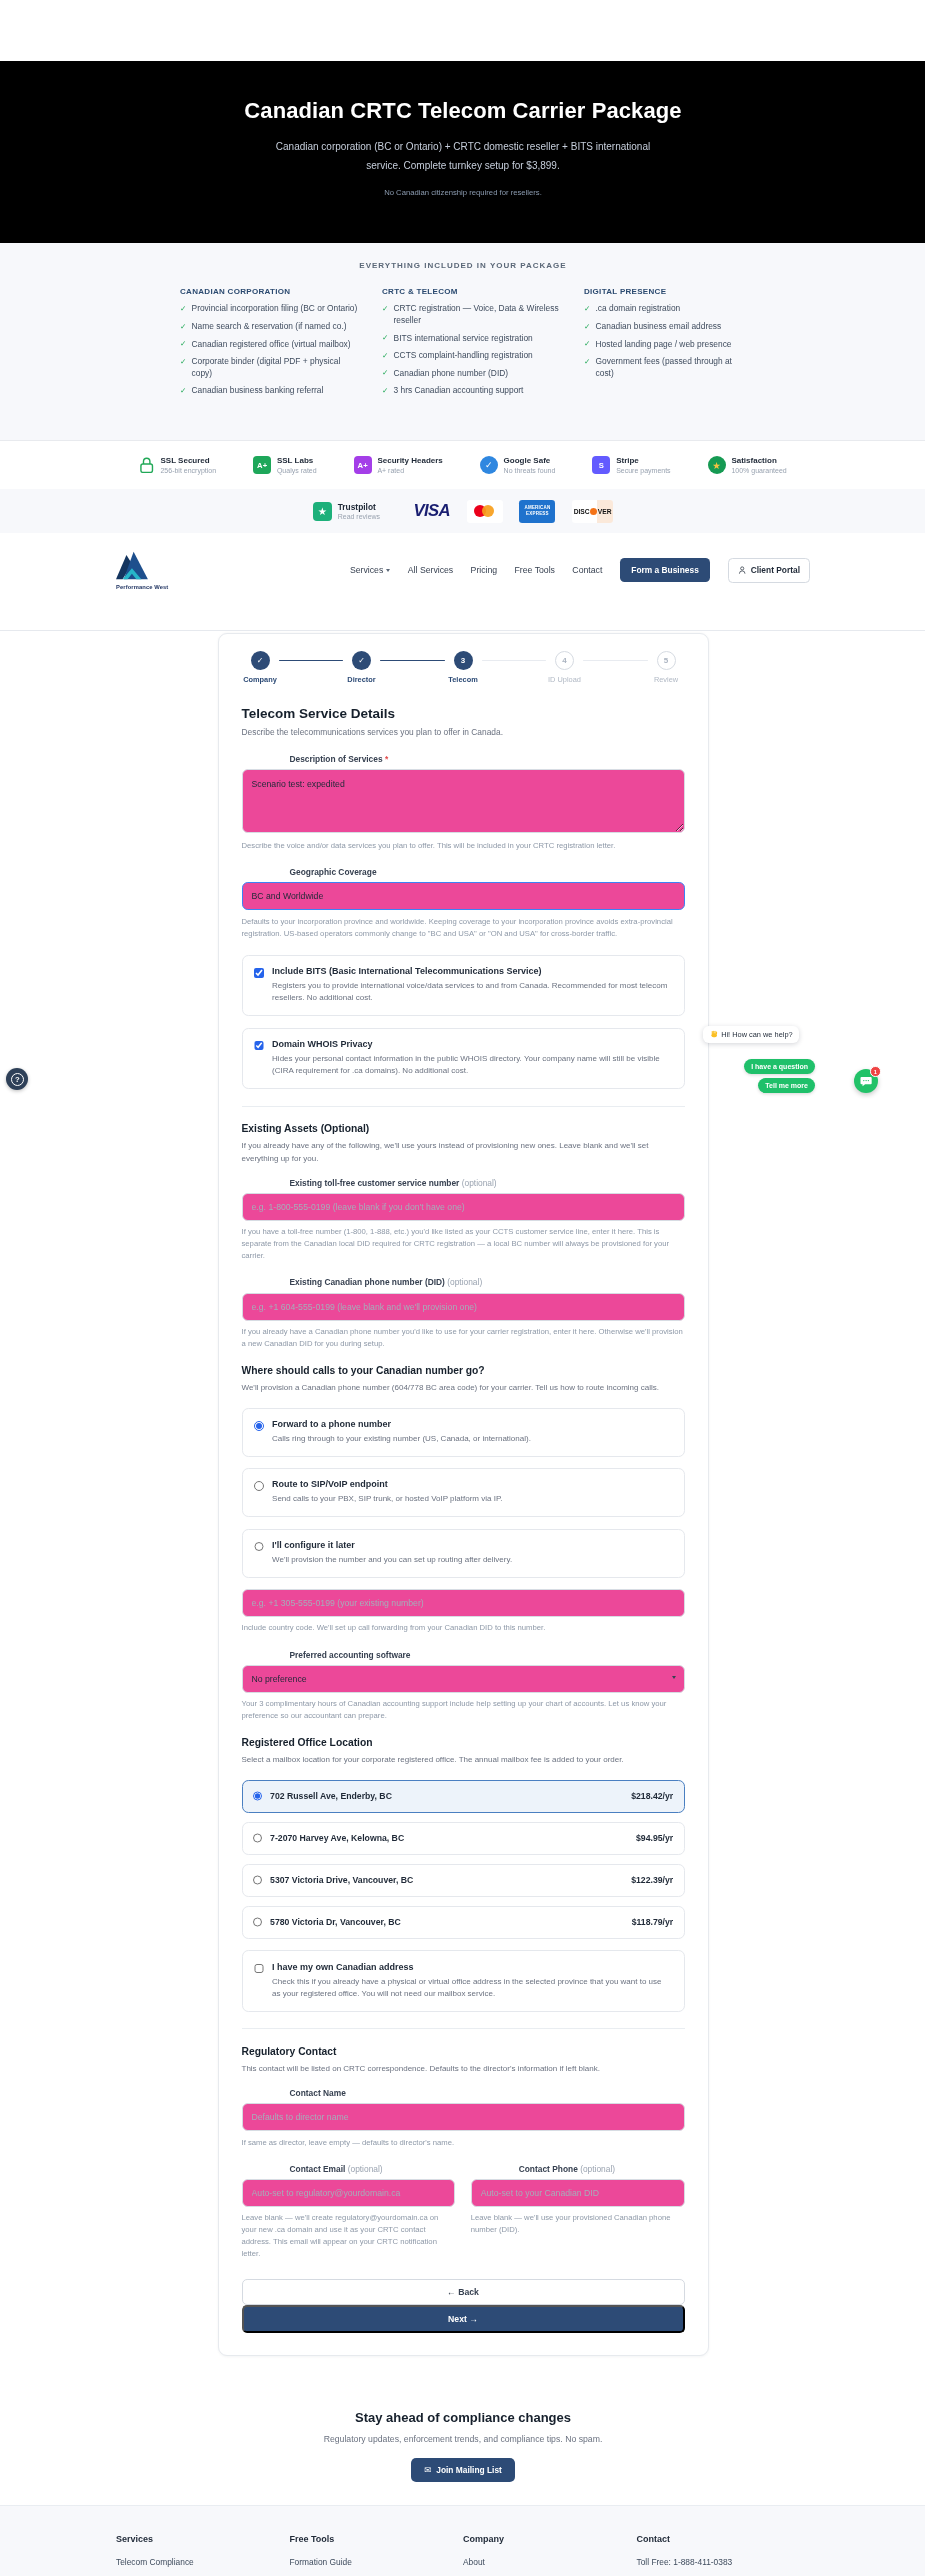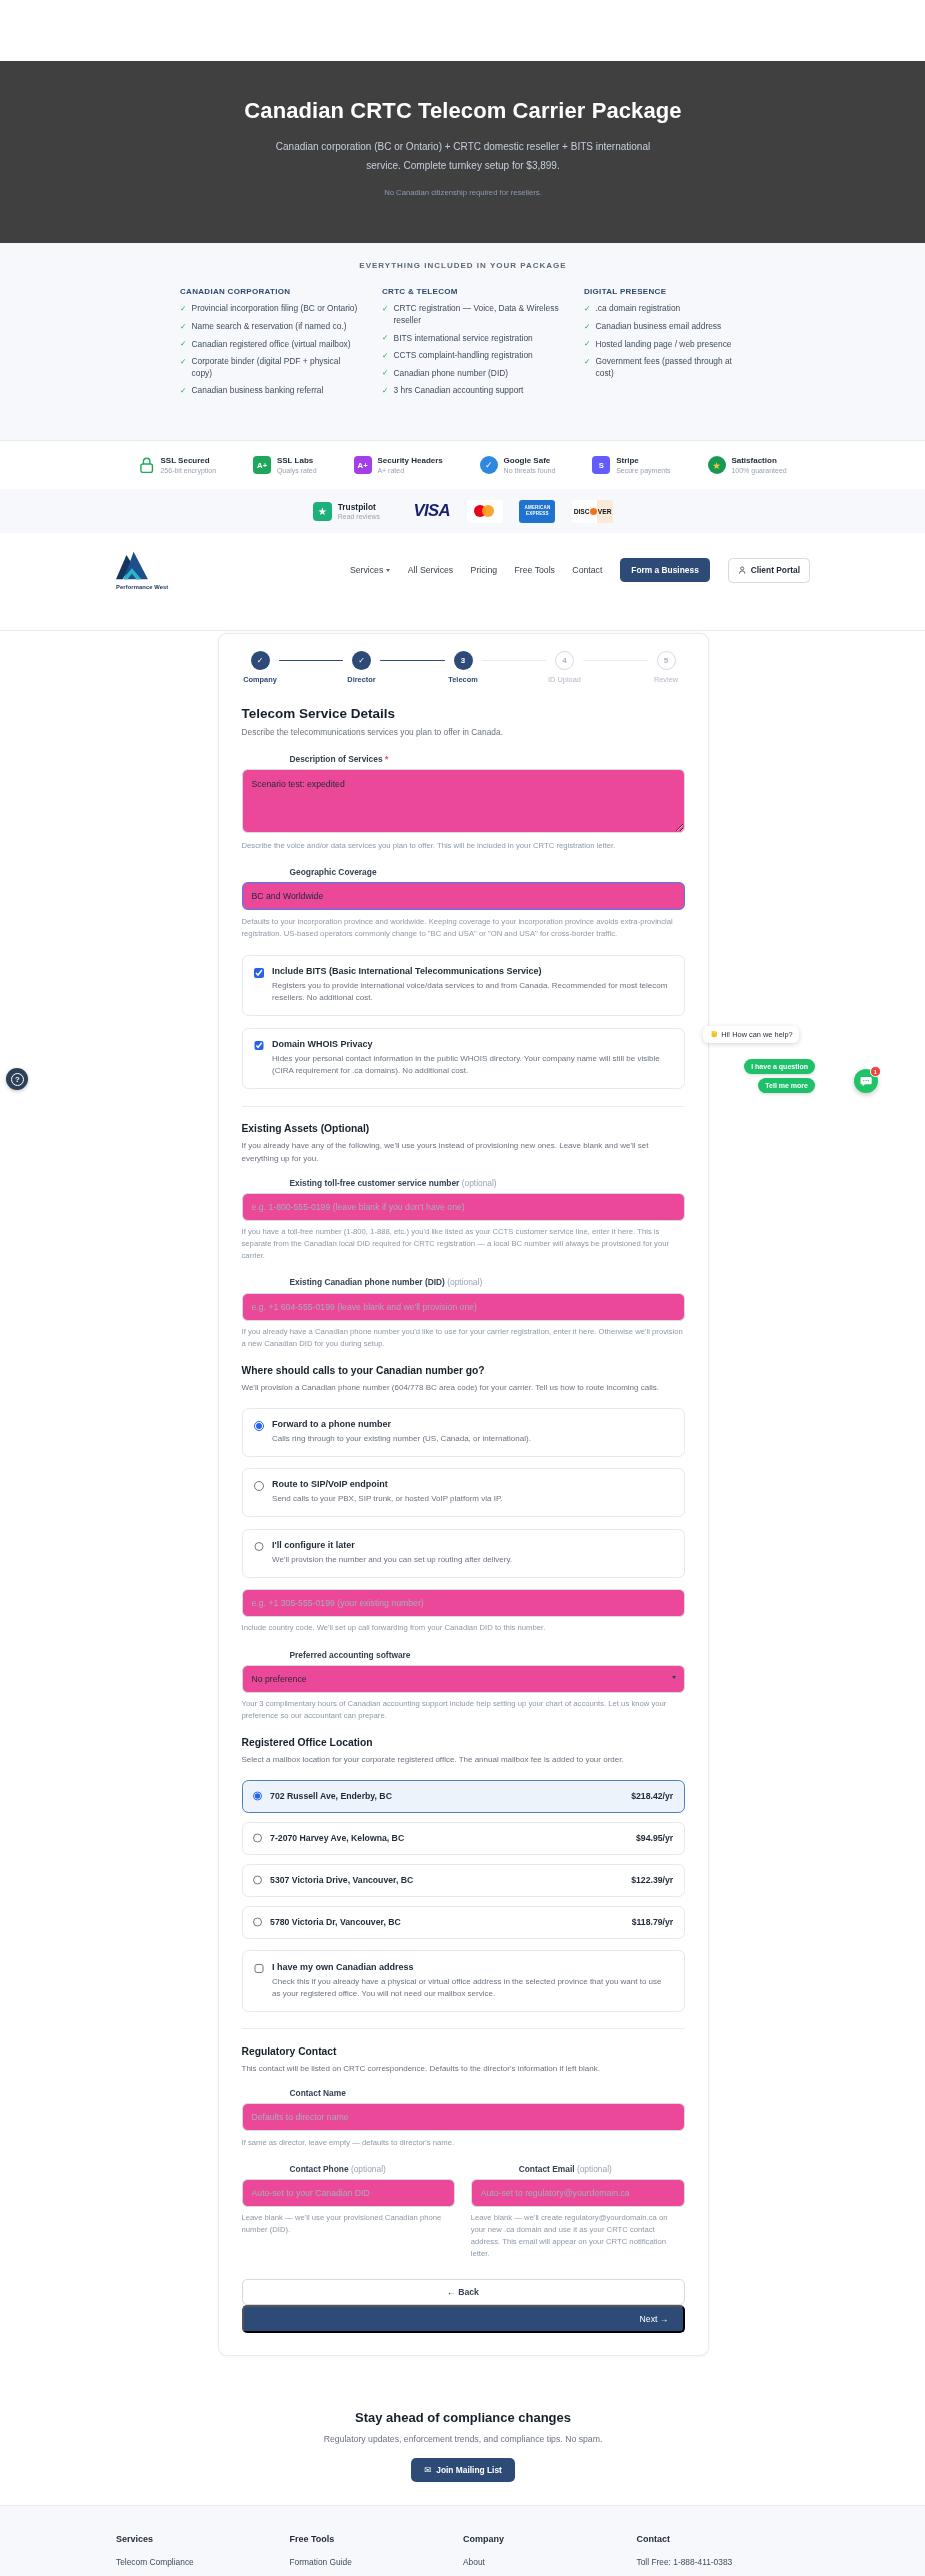--- a/index.html
+++ b/index.html
@@ -1,21 +1,21 @@
 <!DOCTYPE html>
 <html style="font-size:10.3px"><head>
 <meta charset="utf-8">
 <style>
   * { margin:0; padding:0; box-sizing:border-box; }
   body { font-family:"Liberation Sans","DejaVu Sans",sans-serif; background:#fff; }
   .page { position:relative; width:926px; height:2576px; margin:0 auto; background:#fff; overflow:hidden; }
 
   
   .topspace { height:61px; background:#fff; }
-  .hero { height:182px; background:#404040; color:#fff; text-align:center; padding-top:37px; }
+  .hero { height:182px; background:#000000; color:#fff; text-align:center; padding-top:37px; }
   .hero h1 { font-size:22px; font-weight:bold; letter-spacing:0.1px; }
   .hero .sub { margin:14px auto 0; max-width:411px; font-size:10px; line-height:1.85; color:#c6cedb; font-weight:400; }
   .hero .note { margin-top:13px; font-size:7.7px; color:#8b9bb0; }
 
   
   .package { height:197px; background:#f7f8fb; padding-top:18px; }
   .pkg-head { text-align:center; font-size:8px; letter-spacing:1px; color:#5b6878; font-weight:600; }
   .pkg-cols { width:566px; margin:16.7px auto 0; display:grid; grid-template-columns:183px 183px 161px; gap:19px; }
   .pkg-col h4 { font-size:8px; color:#2b4a70; letter-spacing:0.3px; margin-bottom:7.7px; font-weight:bold; }
   .pkg-item { display:flex; gap:5.1px; font-size:8.4px; color:#3f4c5e; line-height:1.4; margin-bottom:5.8px; }
@@ -93,21 +93,21 @@
   .selarrow { position:absolute; right:9px; top:11.6px; width:0; height:0; border-left:2.9px solid transparent; border-right:2.9px solid transparent; border-top:3.9px solid #374151; pointer-events:none; }
   .officerow { border:0.6px solid #e5e8ed; border-radius:6.4px; height:33px; display:flex; align-items:center; padding:0 10.3px; gap:7.7px; margin-bottom:9px; cursor:pointer; }
   .officerow input { width:9.6px; height:9.6px; accent-color:#2563eb; cursor:pointer; }
   .officerow .addr { font-size:8.7px; font-weight:600; color:#1f2937; }
   .officerow .price { margin-left:auto; font-size:8.7px; font-weight:600; color:#1f2937; }
   .officerow.sel { background:#edf3fa; border:1px solid #4a7fc1; }
   .twocol { display:flex; gap:15.4px; }
   .twocol > div { flex:1; }
   .formbtns { display:flex; justify-content:space-between; margin-top:19px;flex-direction:column; }
   .btn-back { border:0.6px solid #d5dae1; border-radius:5.1px; padding:7px 11.6px; font-size:8.7px; font-weight:600; color:#374151; background:#fff; cursor:pointer; }
-  .btn-next { background:#2d4b76; border-radius:5.1px; padding:7px 14px; font-size:8.7px; font-weight:400; color:#fff; cursor:pointer;text-align:right; }
+  .btn-next { background:#2d4b76; border-radius:5.1px; padding:7px 14px; font-size:8.7px; font-weight:700; color:#fff; cursor:pointer; }
 
   
   .newsrule { height:0.6px; background:#e9edf1; margin-top:23px; }
   .news { height:126px; text-align:center; padding-top:31px; background:#fff; }
   .news h3 { font-size:13px; font-weight:bold; color:#16202c; }
   .news p { font-size:8.7px; color:#6b7280; margin-top:9px; }
   .btn-mail { display:inline-flex; align-items:center; gap:5.1px; margin-top:14px; background:#2d4b76; color:#fff; font-size:8.4px; font-weight:600; padding:7px 13px; border-radius:5.1px; cursor:pointer; }
 
   
   .footer { background:#f7f8fb; border-top:0.6px solid #e9edf1; height:299px; padding-top:28px; }
@@ -477,28 +477,28 @@
       <div class="secdesc">This contact will be listed on CRTC correspondence. Defaults to the director's information if left blank.</div>
 
       <div class="fgroup">
         <label class="flabel">Contact Name</label>
         <input class="tinput" placeholder="Defaults to director name" style="">
         <p class="fhelp">If same as director, leave empty — defaults to director's name.</p>
       </div>
 
       <div class="twocol">
         <div>
+          <label class="flabel"><span>Contact Email</span> <span class="opt">(optional)</span></label>
+          <input class="tinput" placeholder="Auto-set to regulatory@yourdomain.ca" style="">
+          <p class="fhelp">Leave blank — we'll create regulatory@yourdomain.ca on your new .ca domain and use it as your CRTC contact address. This email will appear on your CRTC notification letter.</p>
+        </div>
+        <div>
           <label class="flabel"><span>Contact Phone</span> <span class="opt">(optional)</span></label>
           <input class="tinput" placeholder="Auto-set to your Canadian DID" style="">
           <p class="fhelp">Leave blank — we'll use your provisioned Canadian phone number (DID).</p>
-        </div>
-        <div>
-          <label class="flabel"><span>Contact Email</span> <span class="opt">(optional)</span></label>
-          <input class="tinput" placeholder="Auto-set to regulatory@yourdomain.ca" style="">
-          <p class="fhelp">Leave blank — we'll create regulatory@yourdomain.ca on your new .ca domain and use it as your CRTC contact address. This email will appear on your CRTC notification letter.</p>
         </div>
       </div>
 
       <div class="formbtns">
         <button class="btn-back">← Back</button>
         <button class="btn-next">Next →</button>
       </div>
     </div>
     <div class="newsrule"></div>
   </div>

